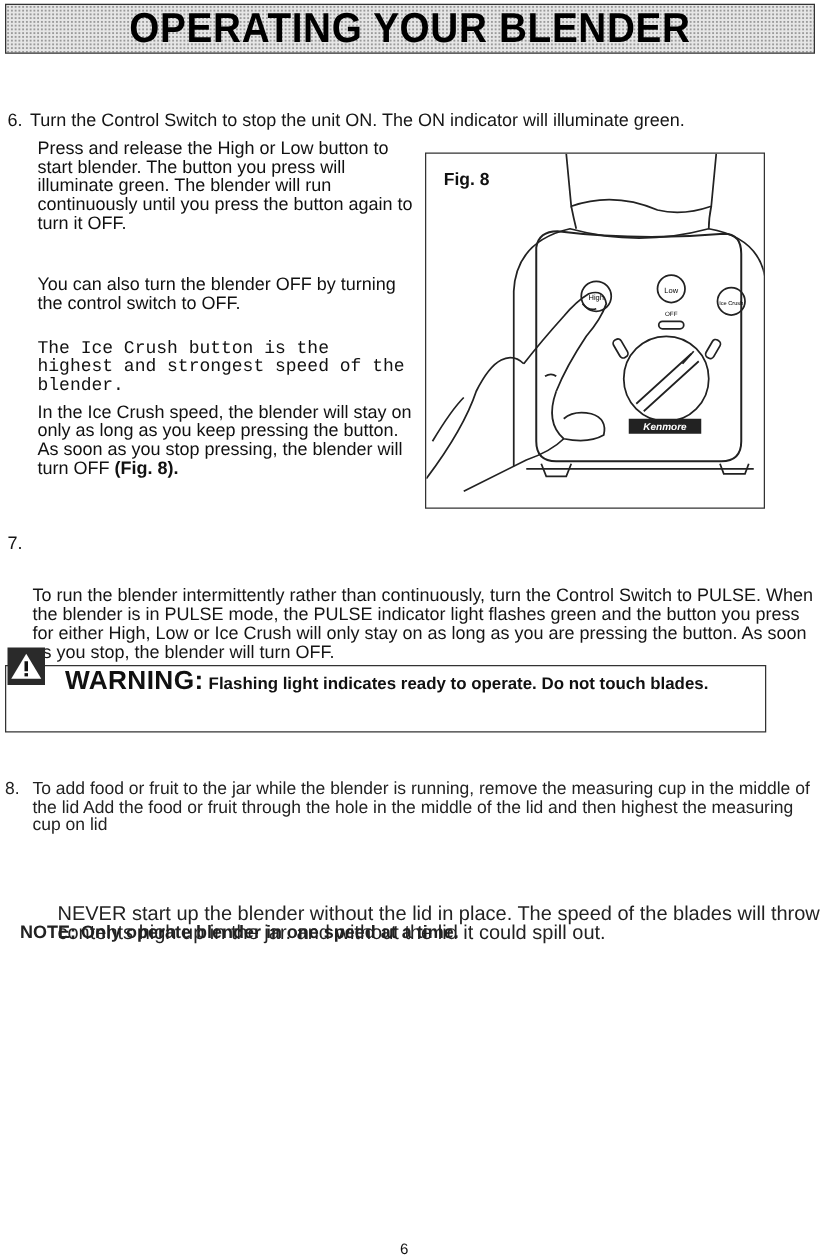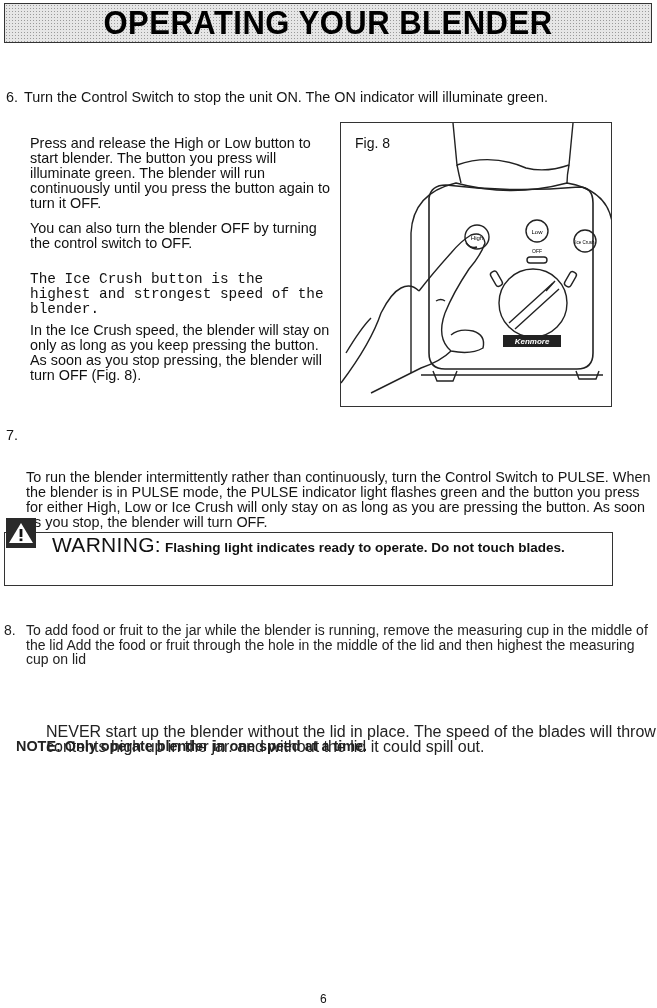--- a/index.html
+++ b/index.html
@@ -21,46 +21,46 @@
       font-weight: bold; font-size: 31px; letter-spacing: 0.5px;
       color: #000; background: transparent; transform: scaleY(1.08);
     }
     .para {
       position: absolute; font-size: 14.4px; line-height: 15px; color: #151515;
     }
     .num { position: absolute; left: 0; }
     .step6 { left: 6px; top: 90px; width: 650px; }
     .step6 .body { padding-left: 18px; }
     .col { position: absolute; left: 30px; width: 300px; font-size: 14.4px; line-height: 15px; }
-    .c1 { top: 136px; }
+    .c1 { top: 112px; }
     .c2 { top: 221px; }
     .c3 { top: 272px; font-family: Liberation Mono, monospace; }
     .c4 { top: 323px; }
-    .bold { font-weight: normal; }
+    .bold { font-weight: bold; }
     .figure {
       position: absolute; left: 340px; top: 122px; width: 272px; height: 285px;
       border: 1.2px solid #333; box-sizing: border-box; overflow: hidden;
     }
-    .fig-label { position: absolute; left: 14px; top: 12px; font-size: 14px; font-weight: normal; }
+    .fig-label { position: absolute; left: 14px; top: 12px; font-size: 14px; font-weight: bold; }
     .figure svg { position: absolute; left: 0; top: 0; }
     .step7 { left: 6px; top: 428px; width: 650px; }
     .step7 .body { padding-left: 20px; margin-top: 42px; }
     .warning-icon {
       position: absolute; left: 6px; top: 518px; width: 30px; height: 30px;
       background: #2a2a2a; display: flex; align-items: center; justify-content: center;
     }
     .warning-box {
       position: absolute; left: 4px; top: 532px; width: 609px; height: 54px;
       border: 1.2px solid #333; box-sizing: border-box;
     }
     .warning-text {
       position: absolute; left: 52px; top: 536px; width: 560px;
       font-size: 14.4px; line-height: 17px;
     }
-    .warning-label { font-size: 21px; font-weight: normal; letter-spacing: 0.3px; }
+    .warning-label { font-size: 21px; font-weight: bold; letter-spacing: 0.3px; }
     .warning-msg { font-weight: bold; font-size: 13.5px; }
     .step8 { left: 4px; top: 623px; width: 650px; color: #222; font-size: 14px; line-height: 14.5px; }
     .step8 .body { padding-left: 22px; }
     .never { position: absolute; left: 26px; top: 725px; width: 620px; font-size: 16px; line-height: 14.5px; color: #222; margin-left: 20px; }
     .note { position: absolute; left: 16px; top: 738px; width: 650px; font-size: 14.4px; font-weight: bold; color: #222; }
     .page-num { position: absolute; left: 320px; top: 992px; font-size: 12px; }
   </style>
 </head>
 <body>
 

